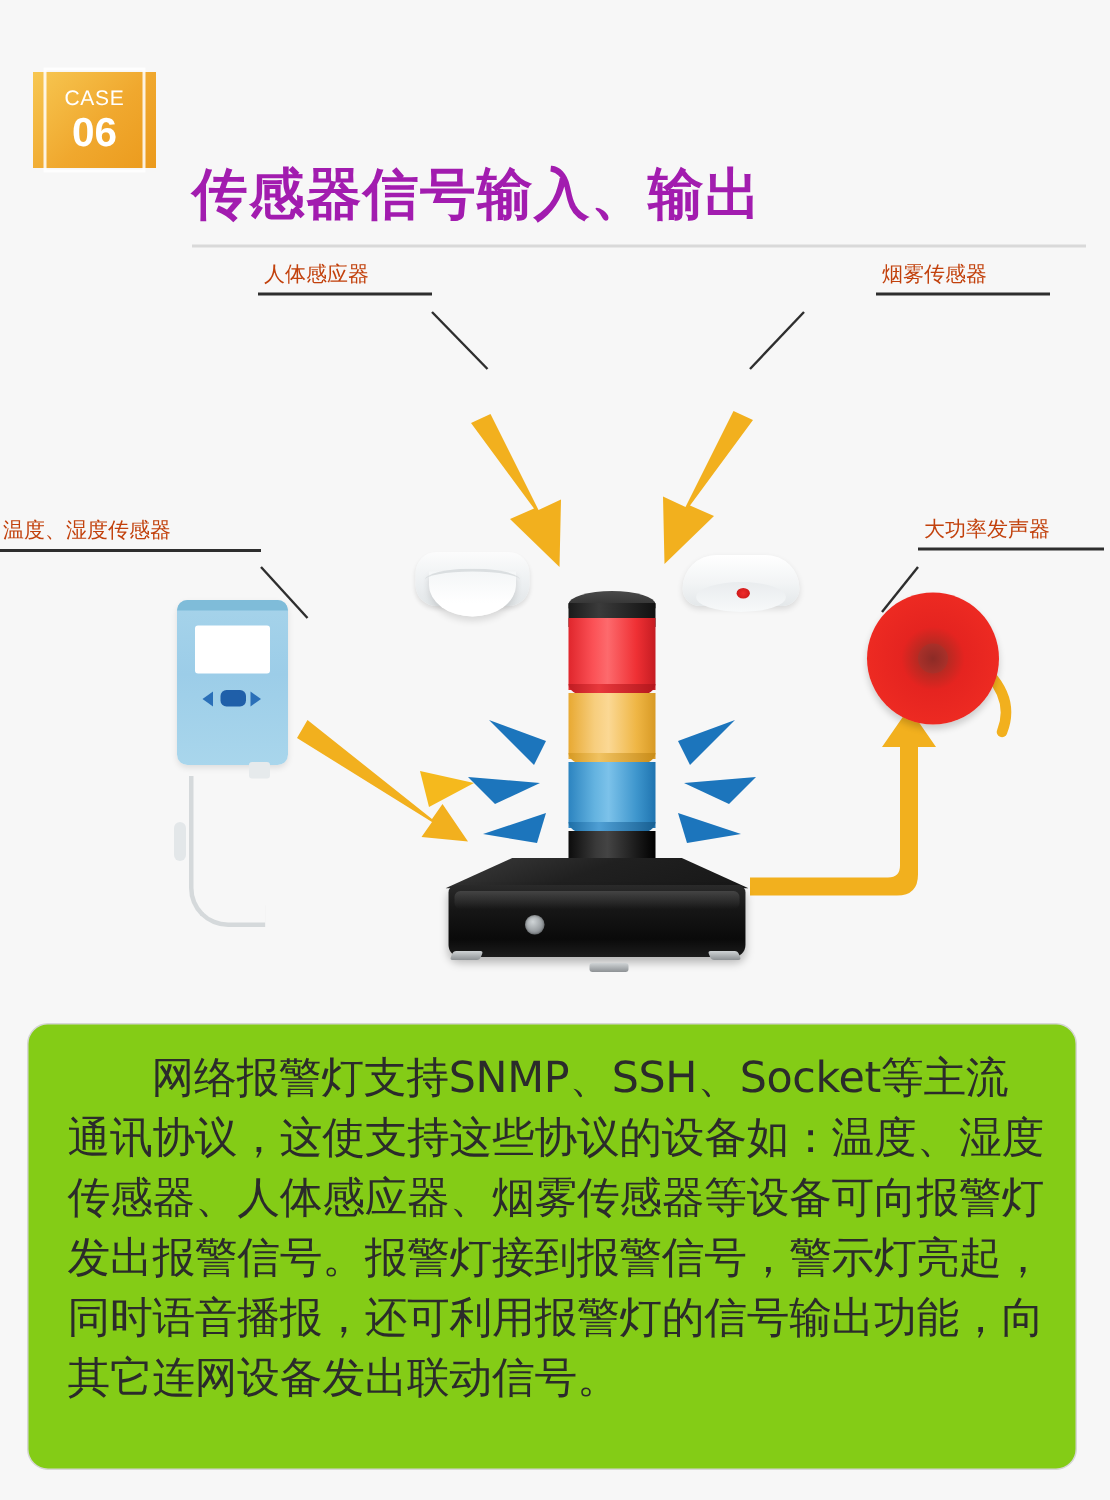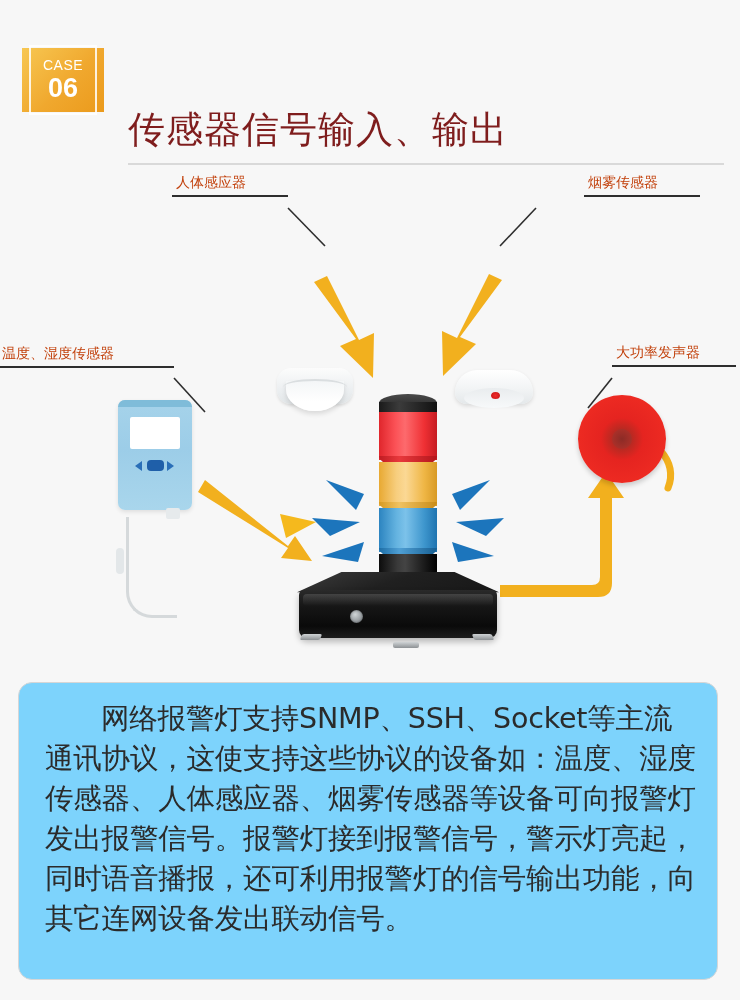--- a/index.html
+++ b/index.html
@@ -21,21 +21,21 @@
   }
   .case-badge-inner{
     width:64px;height:66px;border:2px solid rgba(255,255,255,.85);
     display:flex;flex-direction:column;align-items:center;justify-content:center;
     color:#fff;line-height:1;
   }
   .case-word{font-size:14px;letter-spacing:.5px;font-weight:400;margin-bottom:3px;}
   .case-num{font-size:27px;font-weight:bold;letter-spacing:0px;}
   .title-main{
     position:absolute;left:128px;top:75px;
-    font-size:37px;font-weight:normal;color:#7f1d1d;
+    font-size:37px;font-weight:bold;color:#a21caf;
     letter-spacing:1px;white-space:nowrap;
     font-family:"DejaVu Sans","Liberation Sans",sans-serif;
   }
   .title-rule{
     position:absolute;left:128px;top:133px;width:596px;height:2px;
     background:#d9d9d9;
   }
 
   
   .stage{position:absolute;left:0;top:150px;width:740px;height:520px;}
@@ -162,21 +162,21 @@
   .foot{position:absolute;height:6px;background:linear-gradient(180deg,#cfd3d5,#8d9194);border-radius:2px;}
   .foot-l{left:4px;top:62px;width:20px;transform:skewX(-22deg);}
   .foot-r{left:176px;top:62px;width:20px;transform:skewX(22deg);}
   .foot-c{left:96px;top:70px;width:26px;}
   
   .svg-layer{position:absolute;left:0;top:0;width:740px;height:520px;}
 
   
   .panel{
     position:absolute;left:18px;top:682px;width:700px;height:298px;
-    border:1.5px solid #d6d6d6;border-radius:14px;background:#7dd3fc;
+    border:1.5px solid #d6d6d6;border-radius:14px;background:#84cc16;
     box-sizing:border-box;
   }
   .panel-text{
     position:absolute;left:26px;top:16px;width:652px;
     font-size:28.5px;line-height:40px;color:#2b2b2b;text-indent:56px;
     font-family:"DejaVu Sans","Liberation Sans",sans-serif;
     letter-spacing:-0.2px;
   }
 </style>
 </head>

